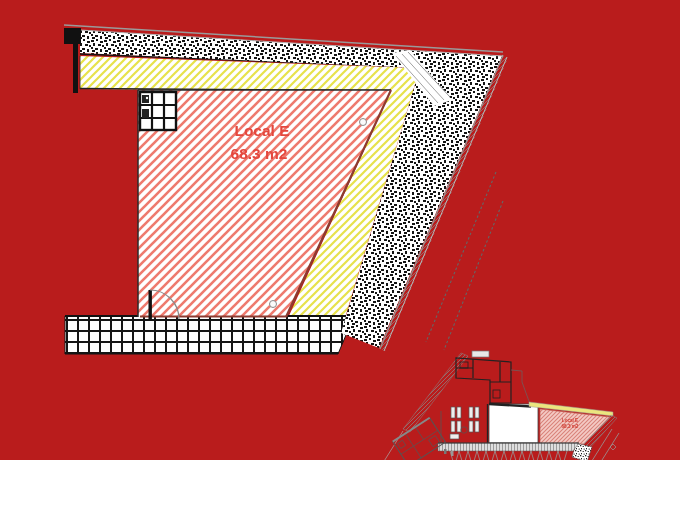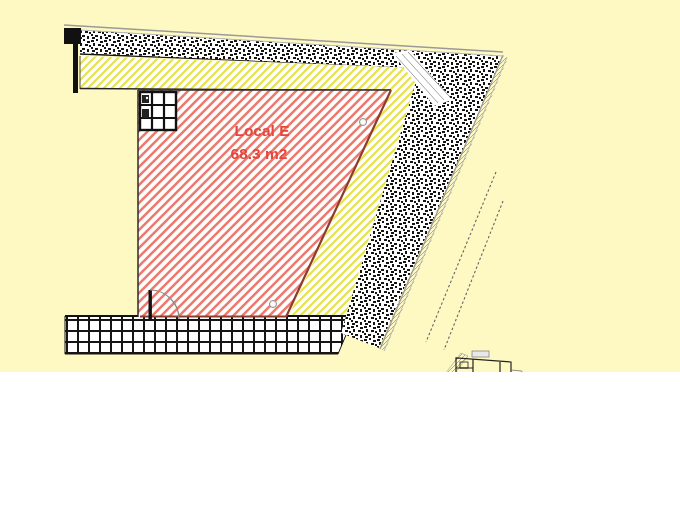--- a/index.html
+++ b/index.html
@@ -1,16 +1,16 @@
 <!DOCTYPE html>
 <html><head>
 <meta charset="utf-8">
 <style>
   html,body{margin:0;padding:0;background:#ffffff;}
-  #stage{position:relative;width:680px;height:372px;background:#fef9c3;overflow:hidden;}
+  #stage{position:relative;width:680px;height:460px;background:#b91c1c;overflow:hidden;}
   svg{display:block;}
   .plan-label{font-family:"Liberation Sans", sans-serif;font-weight:bold;}
 </style>
 </head>
 <body>
 
 <div id="stage">
 <svg width="680" height="510" viewBox="0 0 680 510">
   <defs>
     <pattern id="redHatch" width="9" height="9" patternUnits="userSpaceOnUse">

